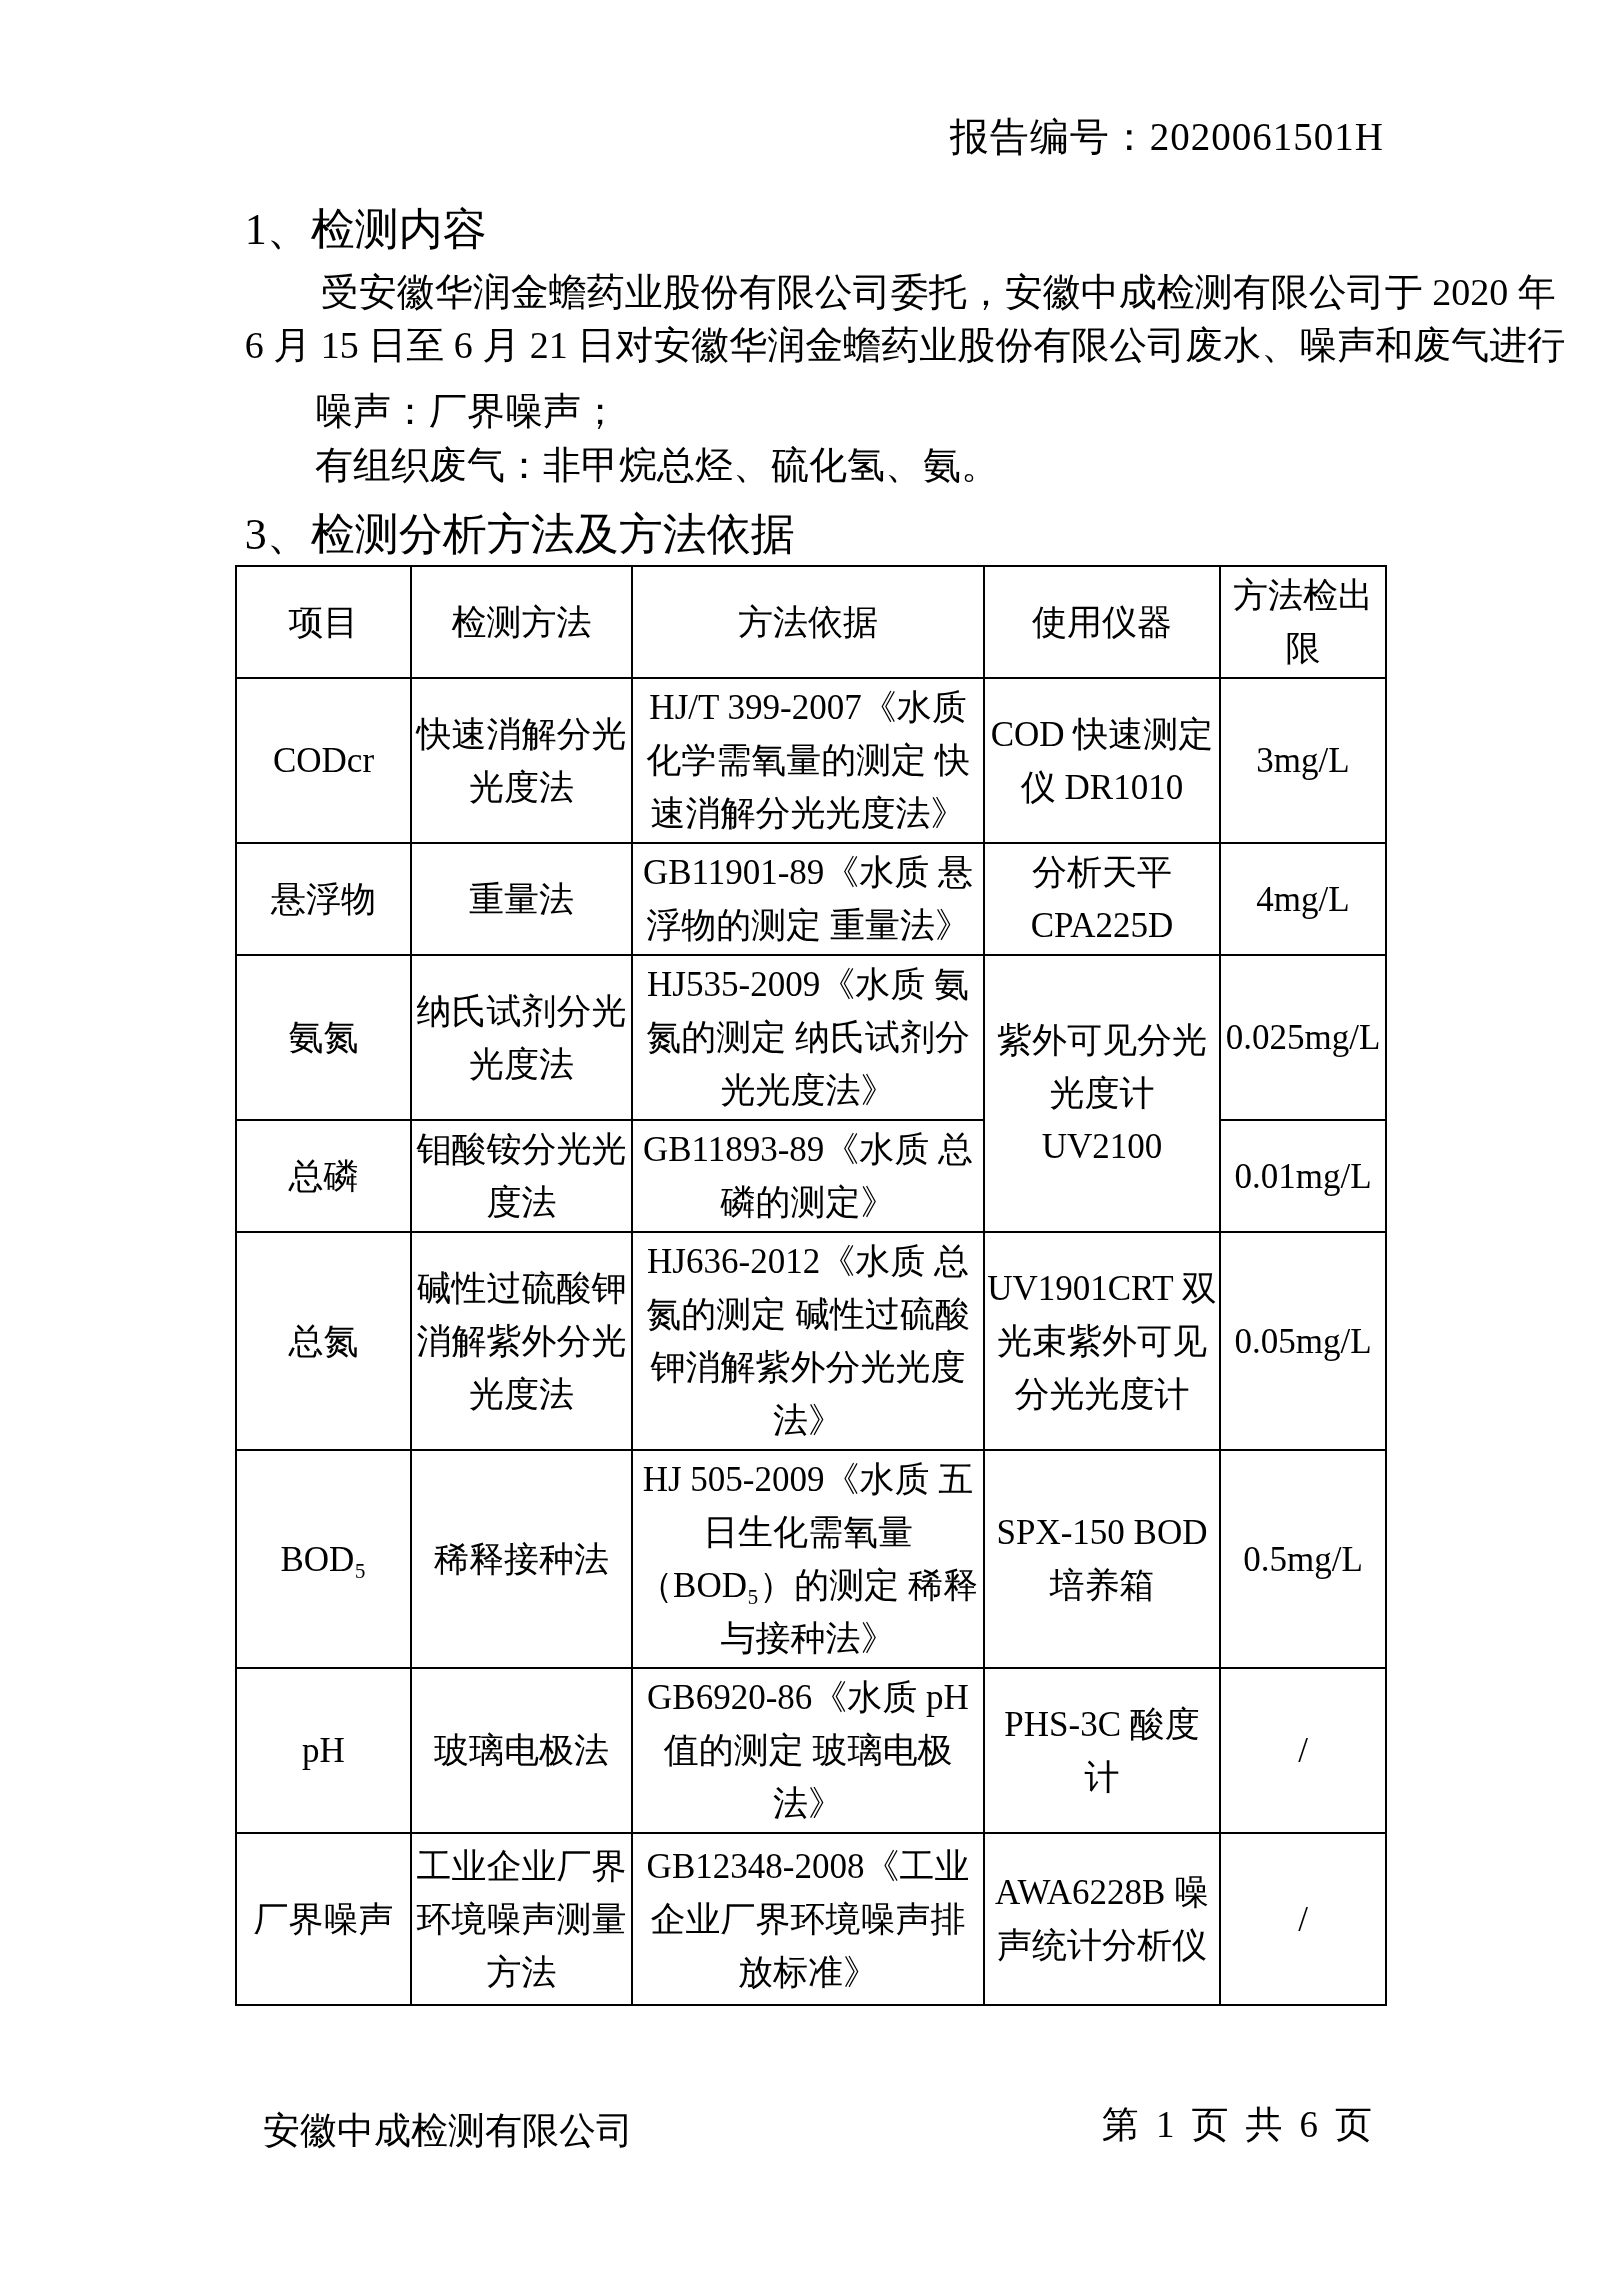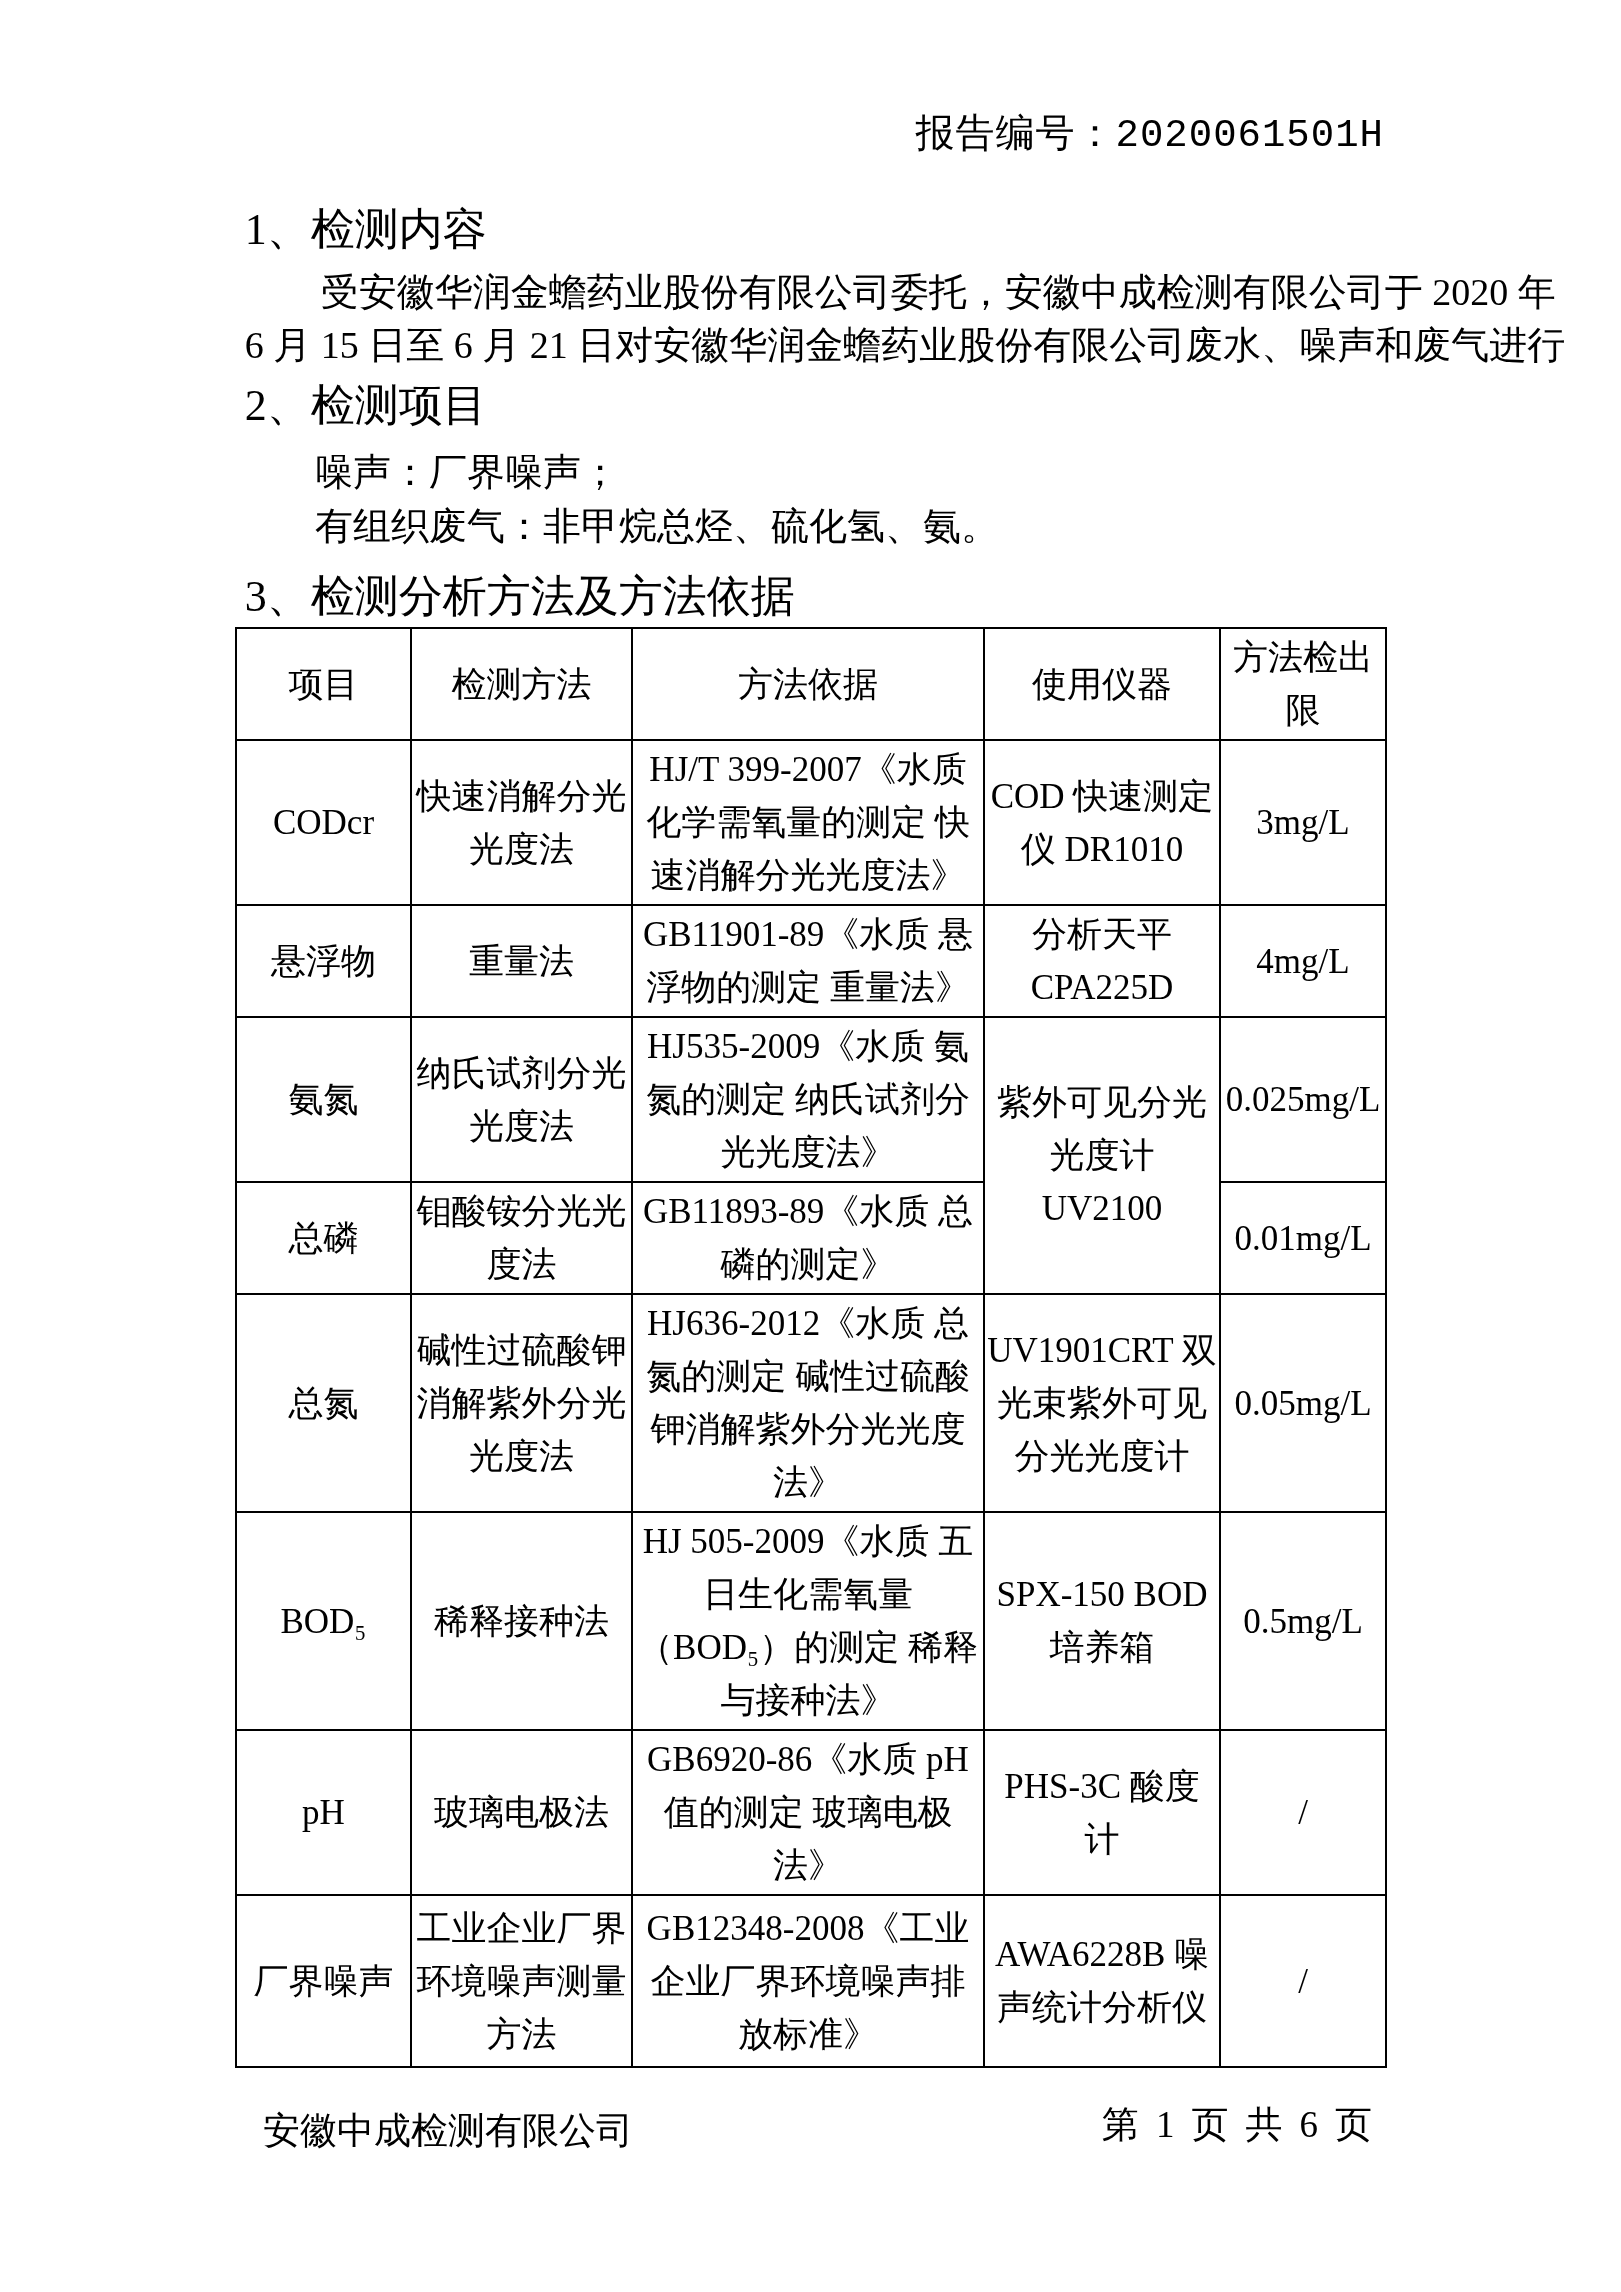--- a/index.html
+++ b/index.html
@@ -9,21 +9,20 @@
     background:#ffffff;
     color:#000;
     font-family:"Liberation Serif","DejaVu Serif",serif;
     overflow:hidden;
   }
   .report-no{
     position:absolute;
     top:114px;right:237px;
     font-size:39px;line-height:45px;
     letter-spacing:1px;
-    font-family:Liberation Mono, monospace;
   }
   .content{
     position:absolute;
     left:235px;top:0;
     width:1151px;
   }
   .sec{
     margin:0 0 0 9.8px;
     font-size:44px;line-height:57px;
     font-weight:normal;
@@ -89,21 +88,20 @@
   <div class="report-no">报告编号：2020061501H</div>
 
   <div class="content">
 
     <h2 class="sec sec1">1、检测内容</h2>
     <div class="para">
       <div class="pline indent">受安徽华润金蟾药业股份有限公司委托，安徽中成检测有限公司于 2020 年</div>
       <div class="pline">6 月 15 日至 6 月 21 日对安徽华润金蟾药业股份有限公司废水、噪声和废气进行</div>
     </div>
 
-    <h2 class="sec sec2">2、检测项目</h2>
     <div class="items">
       <div>噪声：厂界噪声；</div>
       <div>有组织废气：非甲烷总烃、硫化氢、氨。</div>
     </div>
 
     <h2 class="sec sec3">3、检测分析方法及方法依据</h2>
 
 
     <table class="methods">
       <colgroup>

